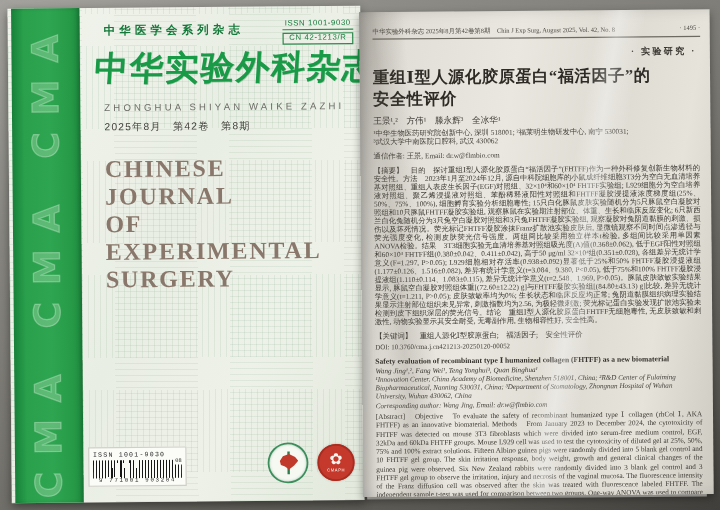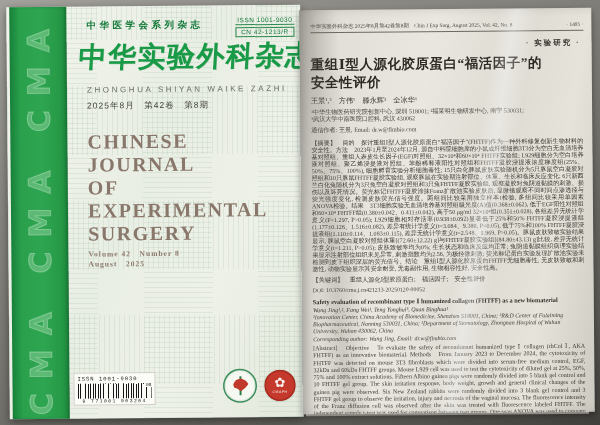--- a/index.html
+++ b/index.html
@@ -158,24 +158,20 @@
     <div class="cover-issue">2025年8月　第42卷　第8期</div>
 
     <div class="cover-entitle">
       <div>CHINESE</div>
       <div>JOURNAL</div>
       <div>OF</div>
       <div>EXPERIMENTAL</div>
       <div>SURGERY</div>
     </div>
 
-    <div class="cover-vol">
-      <div>Volume 42　Number 8</div>
-      <div>August　2025</div>
-    </div>
 
     <div class="barcode-box">
       <div class="barcode-label">ISSN 1001-9030</div>
       <div class="barcode-bars">
         <span class="barcode-addon">08</span>
       </div>
       <div class="barcode-digits">9 771001 903204</div>
     </div>
 
     <div class="seals">

